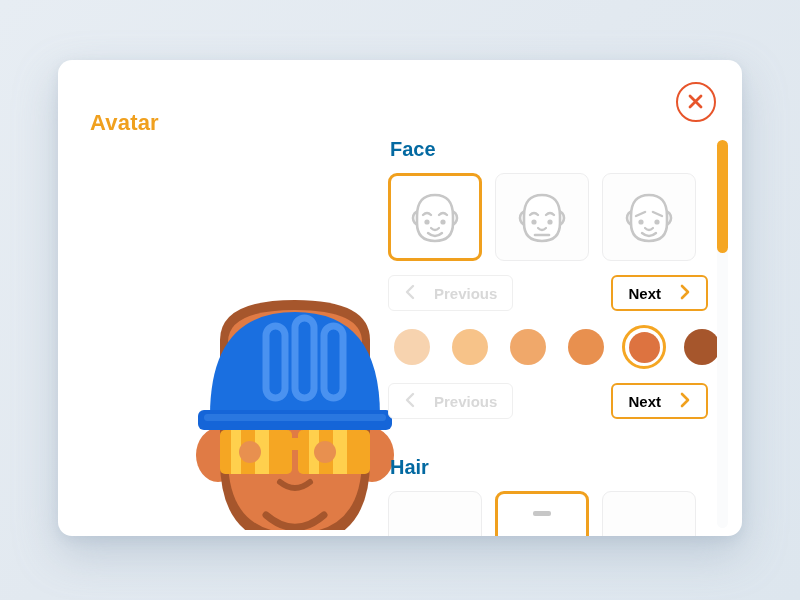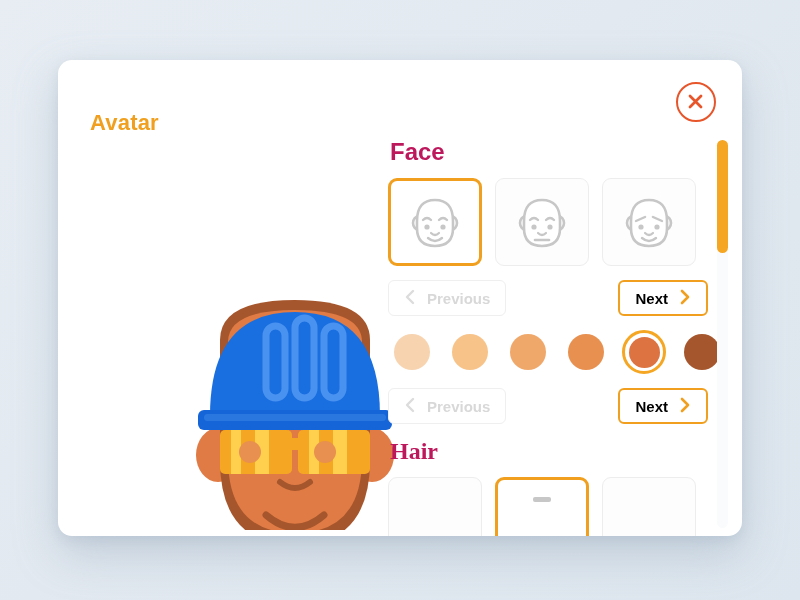--- a/index.html
+++ b/index.html
@@ -73,23 +73,23 @@
   .panel {
     position: absolute;
     left: 330px;
     top: 78px;
     width: 336px;
     height: 398px;
     overflow: hidden;
   }
 
   .section-title {
-    font-size: 24px;
+    font-size: 20px;
     font-weight: bold;
-    color: #be185d;
+    color: #0369a1;
     margin: 0 0 12px 0;
     padding-left: 2px;
   }
 
   .option-row {
     display: flex;
     gap: 13px;
   }
 
   .option-card {
@@ -114,21 +114,21 @@
     display: flex;
     justify-content: space-between;
     align-items: center;
     margin-top: 14px;
     width: 320px;
   }
 
   .nav-btn {
     display: flex;
     align-items: center;
-    gap: 12px;
+    gap: 19px;
     height: 36px;
     padding: 0 15px;
     border-radius: 6px;
     box-sizing: border-box;
     font-size: 15px;
     font-weight: bold;
     cursor: pointer;
     background: #ffffff;
     justify-content: flex-end;
   }
@@ -169,21 +169,21 @@
     cursor: pointer;
   }
   .swatch-wrap.selected {
     border: 3px solid #F5A623;
   }
   .swatch-wrap.selected .swatch {
     width: 31px;
     height: 31px;
   }
 
-  .hair-title { margin-top: 14px; font-family: Liberation Serif, serif; }
+  .hair-title { margin-top: 37px; }
 
   
   .scrollbar-track {
     position: absolute;
     right: 14px;
     top: 80px;
     width: 11px;
     height: 388px;
     border-radius: 6px;
     background: #fafbfc;

